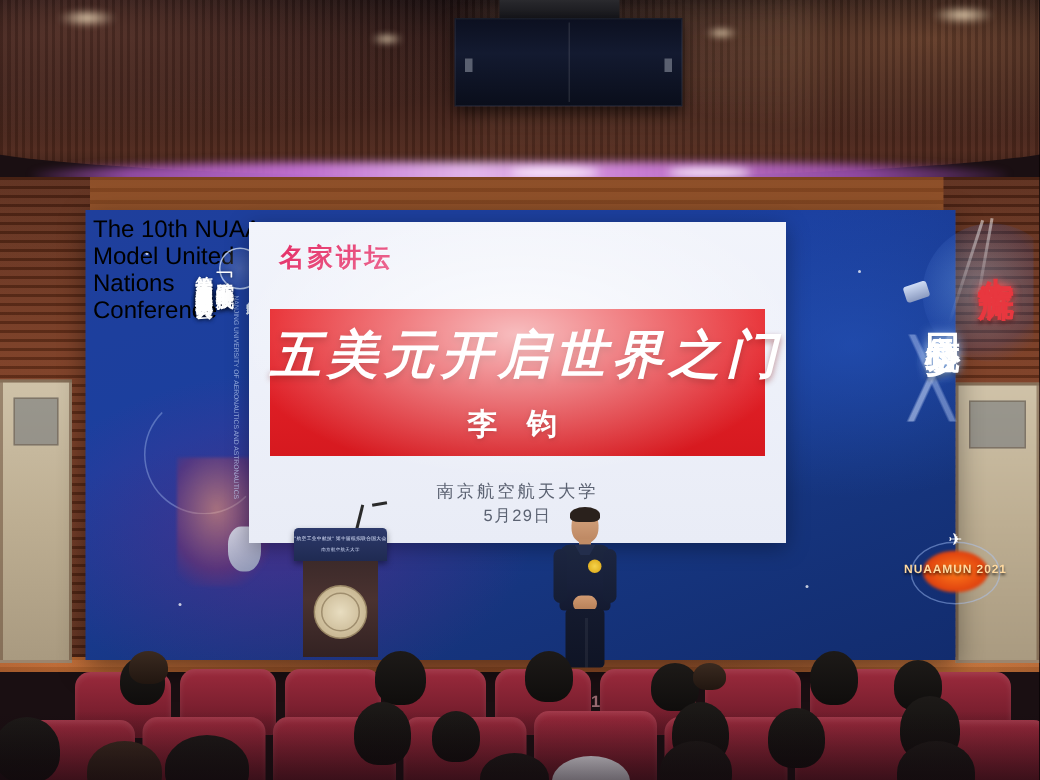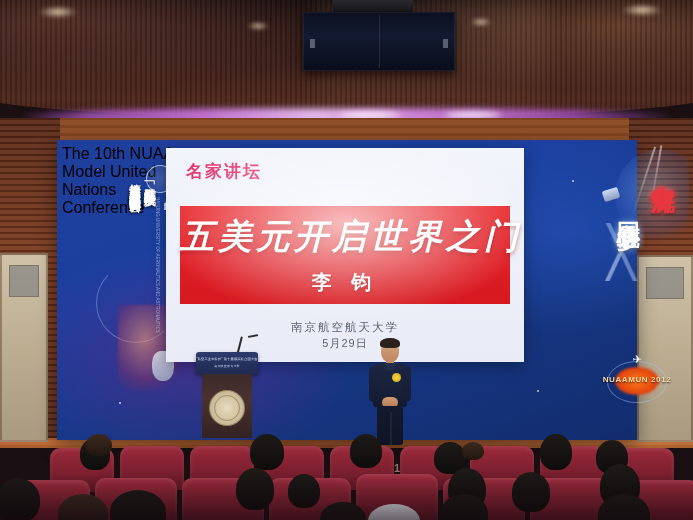--- a/index.html
+++ b/index.html
@@ -340,21 +340,21 @@
     <div class="sat"></div>
     <div class="sat-body"></div>
     <div class="beam" style="left:58px;top:0;width:1.5px;height:72px;transform:rotate(18deg);"></div>
     <div class="beam" style="left:70px;top:0;width:1.5px;height:62px;transform:rotate(10deg);"></div>
     <div class="vr-red">十年流辉</div>
     <div class="vr-white">同心筑梦</div>
     <div class="mun-logo">
       <div class="mun-ring"></div>
       <div class="mun-sun"></div>
       <div class="mun-plane">✈</div>
-      <div class="mun-txt">NUAAMUN 2012</div>
+      <div class="mun-txt">NUAAMUN 2021</div>
     </div>
   </div>
 
   <div class="screen">
     <div class="slide-kicker">名家讲坛</div>
     <div class="red-band">
       <div class="slide-title">五美元开启世界之门</div>
       <div class="slide-speaker">李 钧</div>
     </div>
     <div class="slide-org">南京航空航天大学</div>

